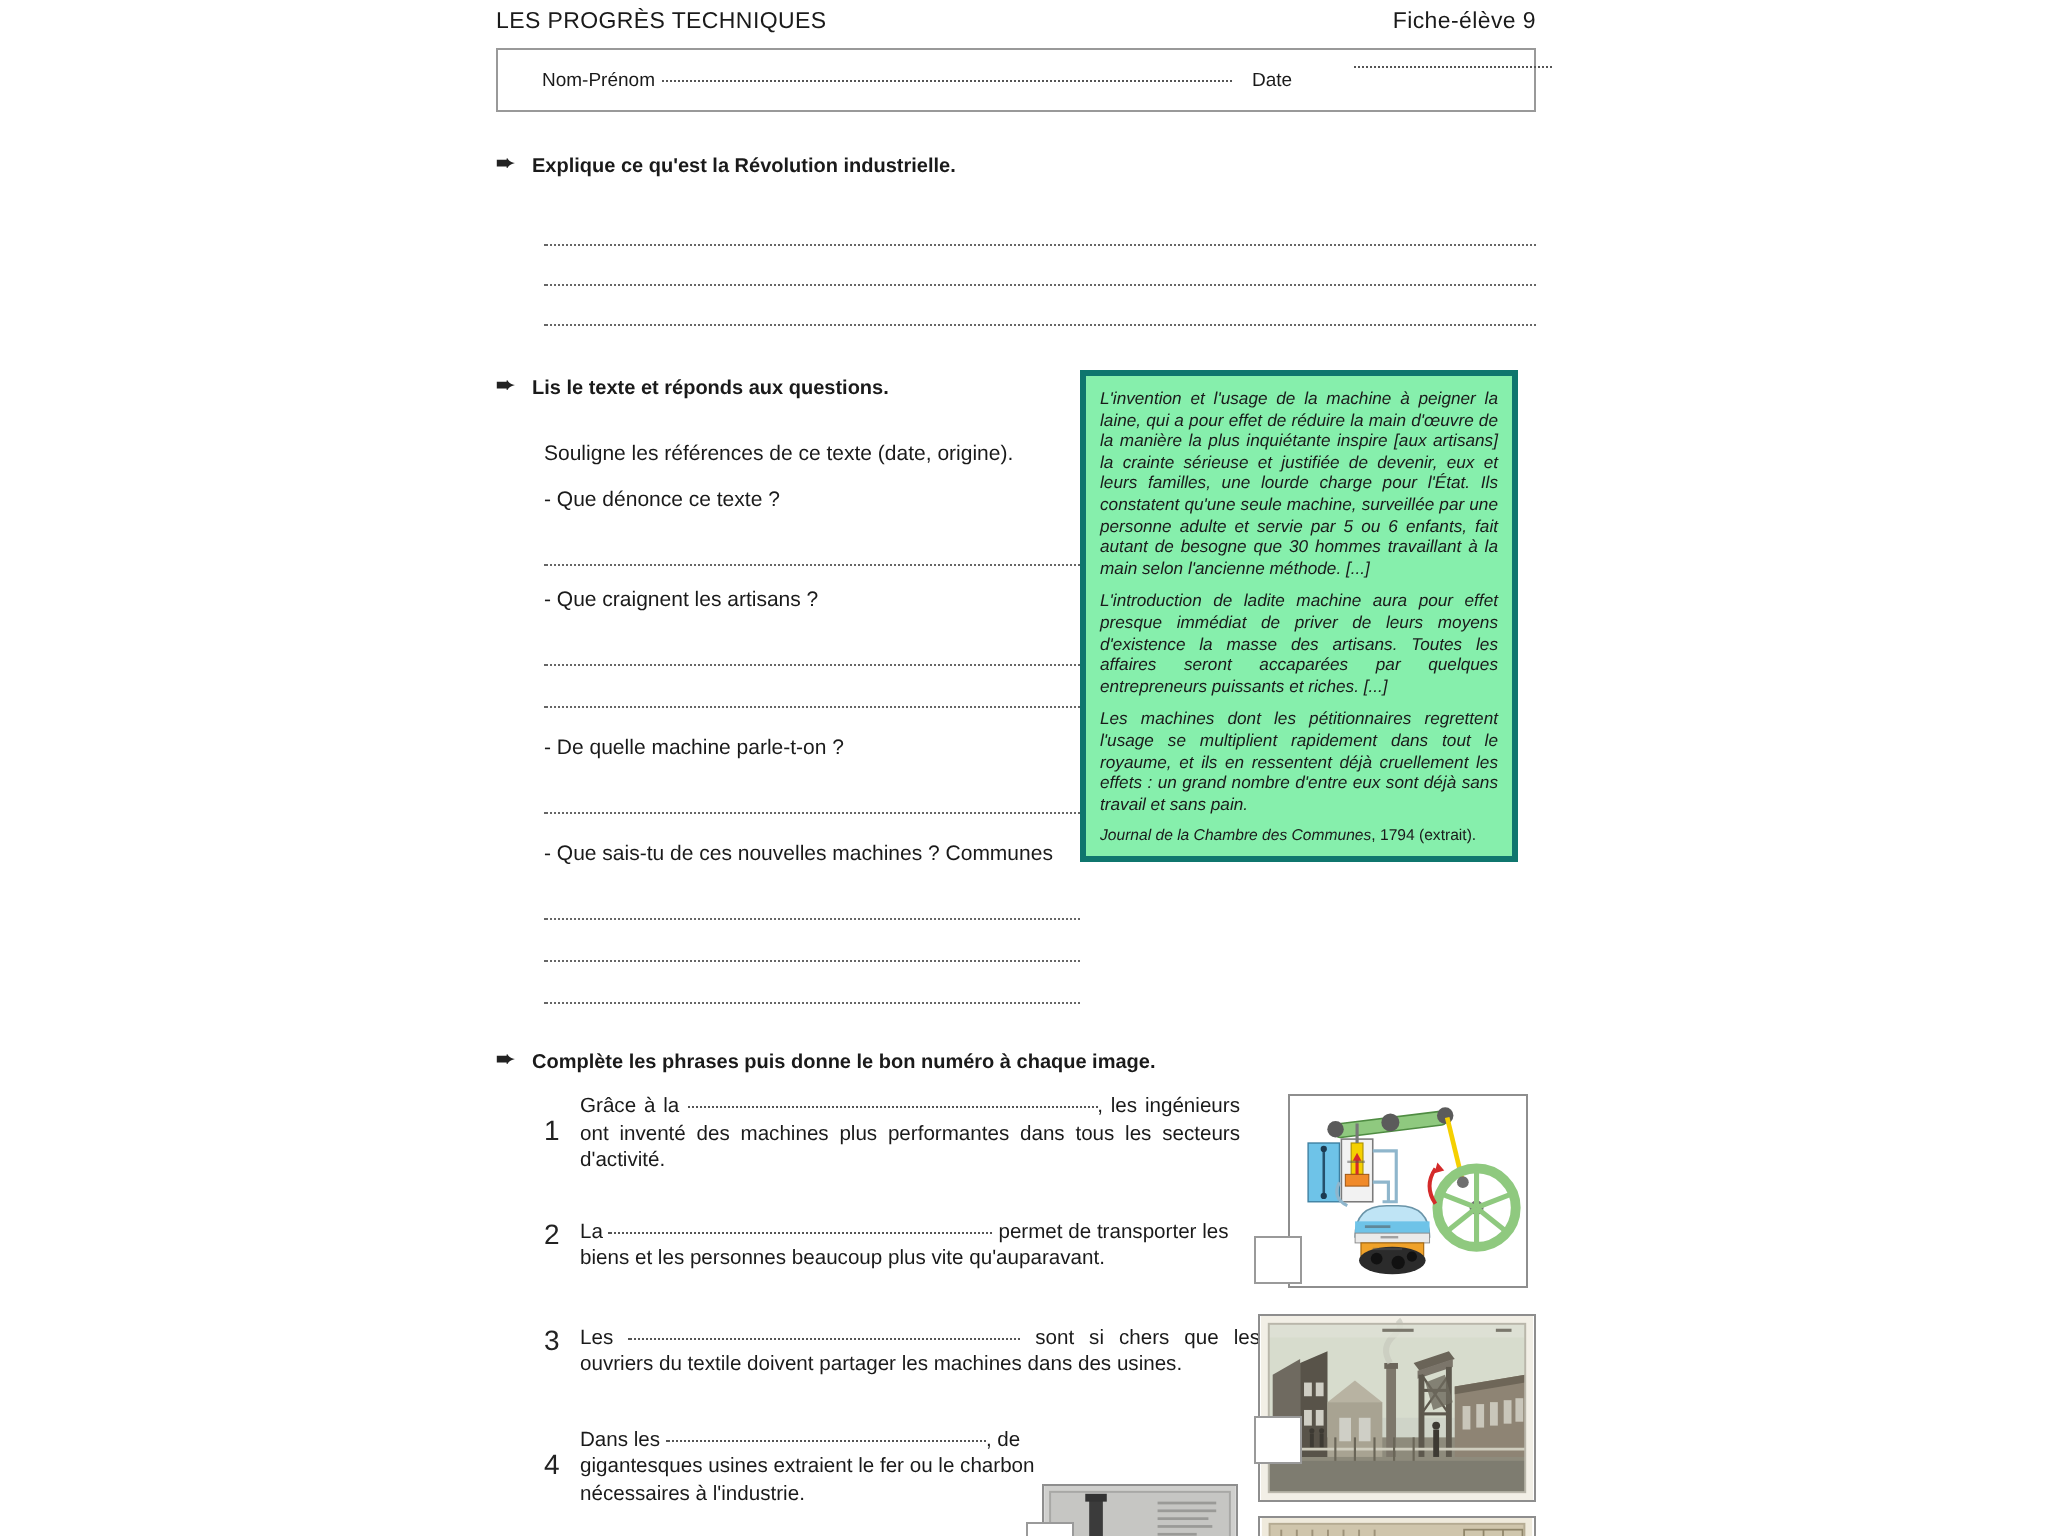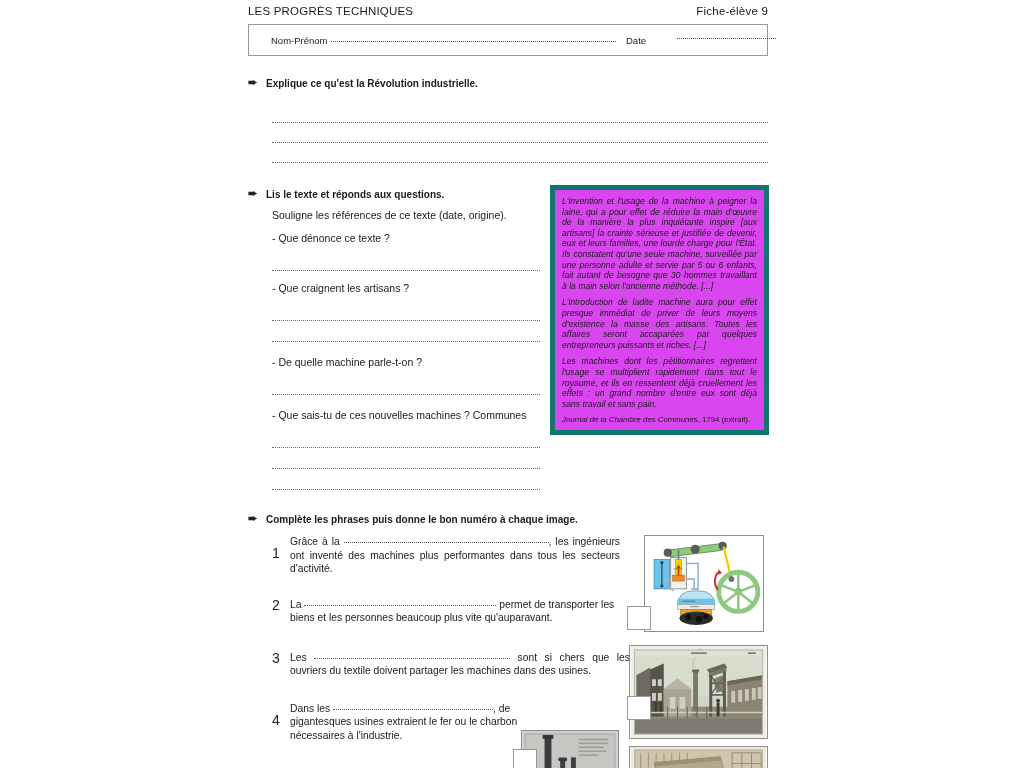--- a/index.html
+++ b/index.html
@@ -46,21 +46,21 @@
   .id-field { display: flex; align-items: baseline; font-size: 9.5px; }
   .id-label { white-space: nowrap; }
   .dots {
     flex: 1 1 auto;
     border-bottom: 1px dotted #555;
     margin-left: 3px;
     position: relative;
     top: -2px;
   }
   .id-name { flex: 0 0 345px; display: flex; align-items: baseline; }
-  .id-date { flex: 0 0 150px; display: flex; align-items: center; margin-left: 10px; gap: 28px; }
+  .id-date { flex: 0 0 150px; display: flex; align-items: flex-start; margin-left: 10px; gap: 28px; }
 
   
   .exercise { margin-top: 22px; position: relative; }
   .ex-head {
     display: flex;
     align-items: baseline;
     font-weight: bold;
     font-size: 11.5px;
   }
   .arrow-icon {
@@ -78,34 +78,33 @@
   .aline {
     border-bottom: 1px dotted #666;
     height: 19px;
   }
 
   
   .ex2-wrap { display: flex; align-items: flex-start; }
   .ex2-left { width: 292px; flex: 0 0 292px; }
   .subinstr {
     margin-left: 24px;
-    margin-top: 9px;
+    margin-top: 21px;
     font-size: 10.5px;
   }
   .q-item { margin-left: 24px; margin-top: 11px; font-size: 10.5px; line-height: 13px; }
   .q-item .cont { display: block; padding-left: 6px; }
   .q-lines { margin-left: 24px; margin-top: 5px; }
   .q-lines .aline { height: 20px; }
 
   .doc-box {
-    margin-left: 10px;
     width: 219px;
     flex: 0 0 219px;
-    border: 5px solid #0f766e;
-    background: #d946ef;
+    border: 3px solid #0f766e;
+    background: #86efac;
     padding: 6px 7px 5px 7px;
     box-sizing: border-box;
     position: relative;
     top: -4px;
   }
   .doc-p {
     font-style: italic;
     font-size: 8.6px;
     line-height: 10.6px;
     text-align: justify;

